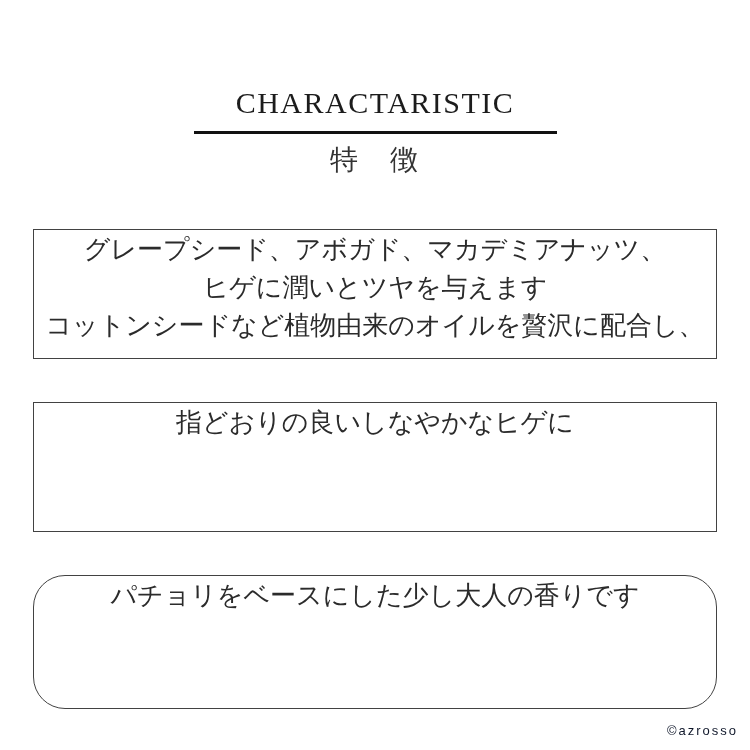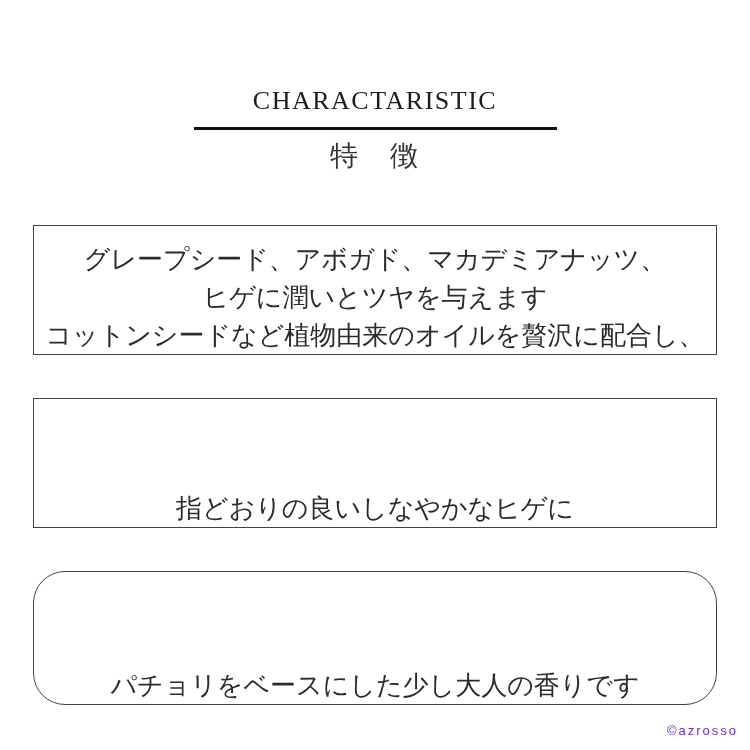--- a/index.html
+++ b/index.html
@@ -16,21 +16,21 @@
     color: #2b2b2b;
   }
   .header {
     padding-top: 88px;
     text-align: center;
   }
   .title {
     margin: 0;
     font-family: "Liberation Serif", serif;
     font-weight: normal;
-    font-size: 26px;
+    font-size: 30px;
     line-height: 1;
     letter-spacing: 1.5px;
     color: #1c1c1c;
   }
   .title-rule {
     width: 363px;
     height: 3px;
     background: #111111;
     margin: 13px auto 0 auto;
   }
@@ -43,21 +43,21 @@
   }
   .feature-list {
     margin: 55px 33px 0 33px;
   }
   .feature-box {
     box-sizing: border-box;
     border: 1px solid #424242;
     width: 684px;
     display: flex;
     flex-direction: column;
-    justify-content: flex-end;
+    justify-content: flex-start;
     align-items: center;
     text-align: center;
   }
   .feature-box + .feature-box {
     margin-top: 43px;
   }
   .box-1 { height: 130px; }
   .box-2 { height: 130px; }
   .box-3 { height: 134px; border-radius: 32px; }
   .feature-line {
@@ -65,21 +65,21 @@
     line-height: 38px;
     color: #2b2b2b;
     white-space: nowrap;
   }
   .copyright {
     position: absolute;
     right: 12px;
     bottom: 12px;
     font-size: 13px;
     letter-spacing: 2px;
-    color: #6d28d9;
+    color: #0f172a;
   }
 </style>
 </head>
 <body>
 
 <div class="header">
   <h1 class="title">CHARACTARISTIC</h1>
   <div class="title-rule"></div>
   <div class="subtitle">特　徴</div>
 </div>

